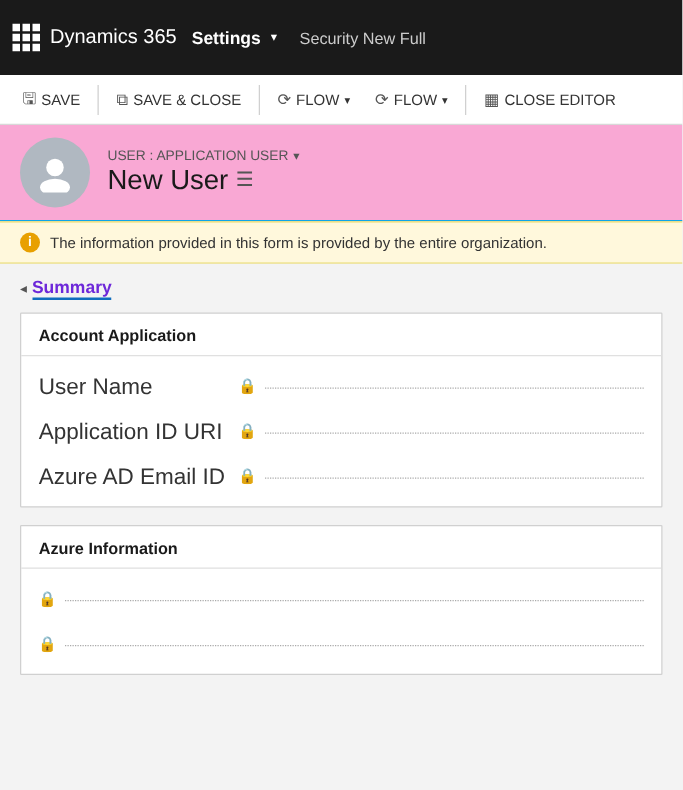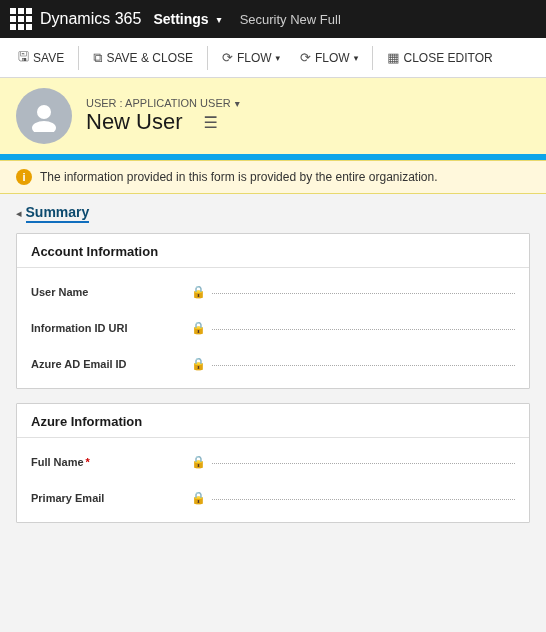--- a/index.html
+++ b/index.html
@@ -4,21 +4,21 @@
   <style>
     * { box-sizing: border-box; margin: 0; padding: 0; }
     body { font-family: 'Segoe UI', Arial, sans-serif; font-size: 13px; background: #f3f3f3; width: 546px; min-height: 632px; }
 
     
     .top-nav {
       background: #1a1a1a;
       color: #fff;
       display: flex;
       align-items: center;
-      height: 38px;
+      height: 60px;
       padding: 16px 10px;
       gap: 8px;
     }
     .nav-grid-icon {
       display: grid;
       grid-template-columns: repeat(3,6px);
       grid-template-rows: repeat(3,6px);
       gap: 2px;
       cursor: pointer;
     }
@@ -69,26 +69,26 @@
       cursor: pointer;
       border: none;
       background: none;
       white-space: nowrap;
     }
     .toolbar-btn .btn-icon { font-size: 13px; color: #555; }
     .toolbar-separator { width: 1px; height: 24px; background: #d0d0d0; margin: 0 2px; }
 
     
     .user-header {
-      background: #fef9c3;
+      background: #f9a8d4;
       padding: 10px 16px;
       display: flex;
       align-items: center;
       gap: 14px;
-      border-bottom: 6px solid #0ea5e9;
+      border-bottom: 1px solid #0ea5e9;
     }
     .avatar {
       width: 56px;
       height: 56px;
       background: #b0b8c1;
       border-radius: 50%;
       display: flex;
       align-items: center;
       justify-content: center;
       flex-shrink: 0;
@@ -102,21 +102,21 @@
       align-items: center;
       gap: 4px;
     }
     .user-type-chevron { font-size: 10px; }
     .user-name {
       font-size: 22px;
       font-weight: 400;
       color: #1a1a1a;
       display: flex;
       align-items: center;
-      gap: 21px;
+      gap: 6px;
     }
     .user-name-icon { font-size: 16px; color: #555; }
 
     
     .info-banner {
       background: #fff8dc;
       border-top: 1px solid #e8d96e;
       border-bottom: 1px solid #e8d96e;
       padding: 8px 16px;
       display: flex;
@@ -148,21 +148,21 @@
     
     .summary-header {
       display: flex;
       align-items: center;
       gap: 4px;
       margin-bottom: 10px;
     }
     .summary-arrow { font-size: 11px; color: #555; }
     .summary-label {
       font-size: 14px;
-      color: #0c4a6e;
+      color: #6d28d9;
       font-weight: 600;
       border-bottom: 2px solid #106ebe;
       padding-bottom: 1px;
     }
 
     
     .form-section {
       background: #fff;
       border: 1px solid #d0d0d0;
       margin-bottom: 14px;
@@ -177,24 +177,23 @@
     }
     .form-fields { padding: 6px 0; }
     .form-row {
       display: flex;
       align-items: center;
       padding: 7px 14px;
       min-height: 36px;
     }
     .form-label {
       width: 160px;
-      font-size: 11px;
+      font-size: 18px;
       color: #333;
       flex-shrink: 0;
-      font-weight: bold;
     }
     .required-star { color: #cc0000; margin-left: 2px; }
     .field-value {
       flex: 1;
       display: flex;
       align-items: center;
       gap: 6px;
     }
     .lock-icon { color: #888; font-size: 12px; flex-shrink: 0; }
     .dotted-line {
@@ -278,34 +277,34 @@
 </div>
 
 <div class="main-content">
 
   <div class="summary-header">
     <span class="summary-arrow">◂</span>
     <span class="summary-label">Summary</span>
   </div>
 
   <div class="form-section">
-    <div class="section-title">Account Information</div>
+    <div class="section-title">Account Application</div>
     <div class="form-fields">
 
       <div class="form-row">
         <span class="form-label">User Name</span>
         <div class="field-value">
           <span class="lock-icon">🔒</span>
           <div class="dotted-line"></div>
         </div>
       </div>
 
 
       <div class="form-row">
-        <span class="form-label">Information ID URI</span>
+        <span class="form-label">Application ID URI</span>
         <div class="field-value">
           <span class="lock-icon">🔒</span>
           <div class="dotted-line"></div>
         </div>
       </div>
 
       <div class="form-row">
         <span class="form-label">Azure AD Email ID</span>
         <div class="field-value">
           <span class="lock-icon">🔒</span>
@@ -314,29 +313,27 @@
       </div>
 
     </div>
   </div>
 
   <div class="form-section">
     <div class="section-title">Azure Information</div>
     <div class="form-fields">
 
       <div class="form-row">
-        <span class="form-label">Full Name<span class="required-star">*</span></span>
-        <div class="field-value">
-          <span class="lock-icon">🔒</span>
-          <div class="dotted-line"></div>
-        </div>
-      </div>
-
-      <div class="form-row">
-        <span class="form-label">Primary Email</span>
+        <div class="field-value">
+          <span class="lock-icon">🔒</span>
+          <div class="dotted-line"></div>
+        </div>
+      </div>
+
+      <div class="form-row">
         <div class="field-value">
           <span class="lock-icon">🔒</span>
           <div class="dotted-line"></div>
         </div>
       </div>
 
     </div>
   </div>
 
 </div>

